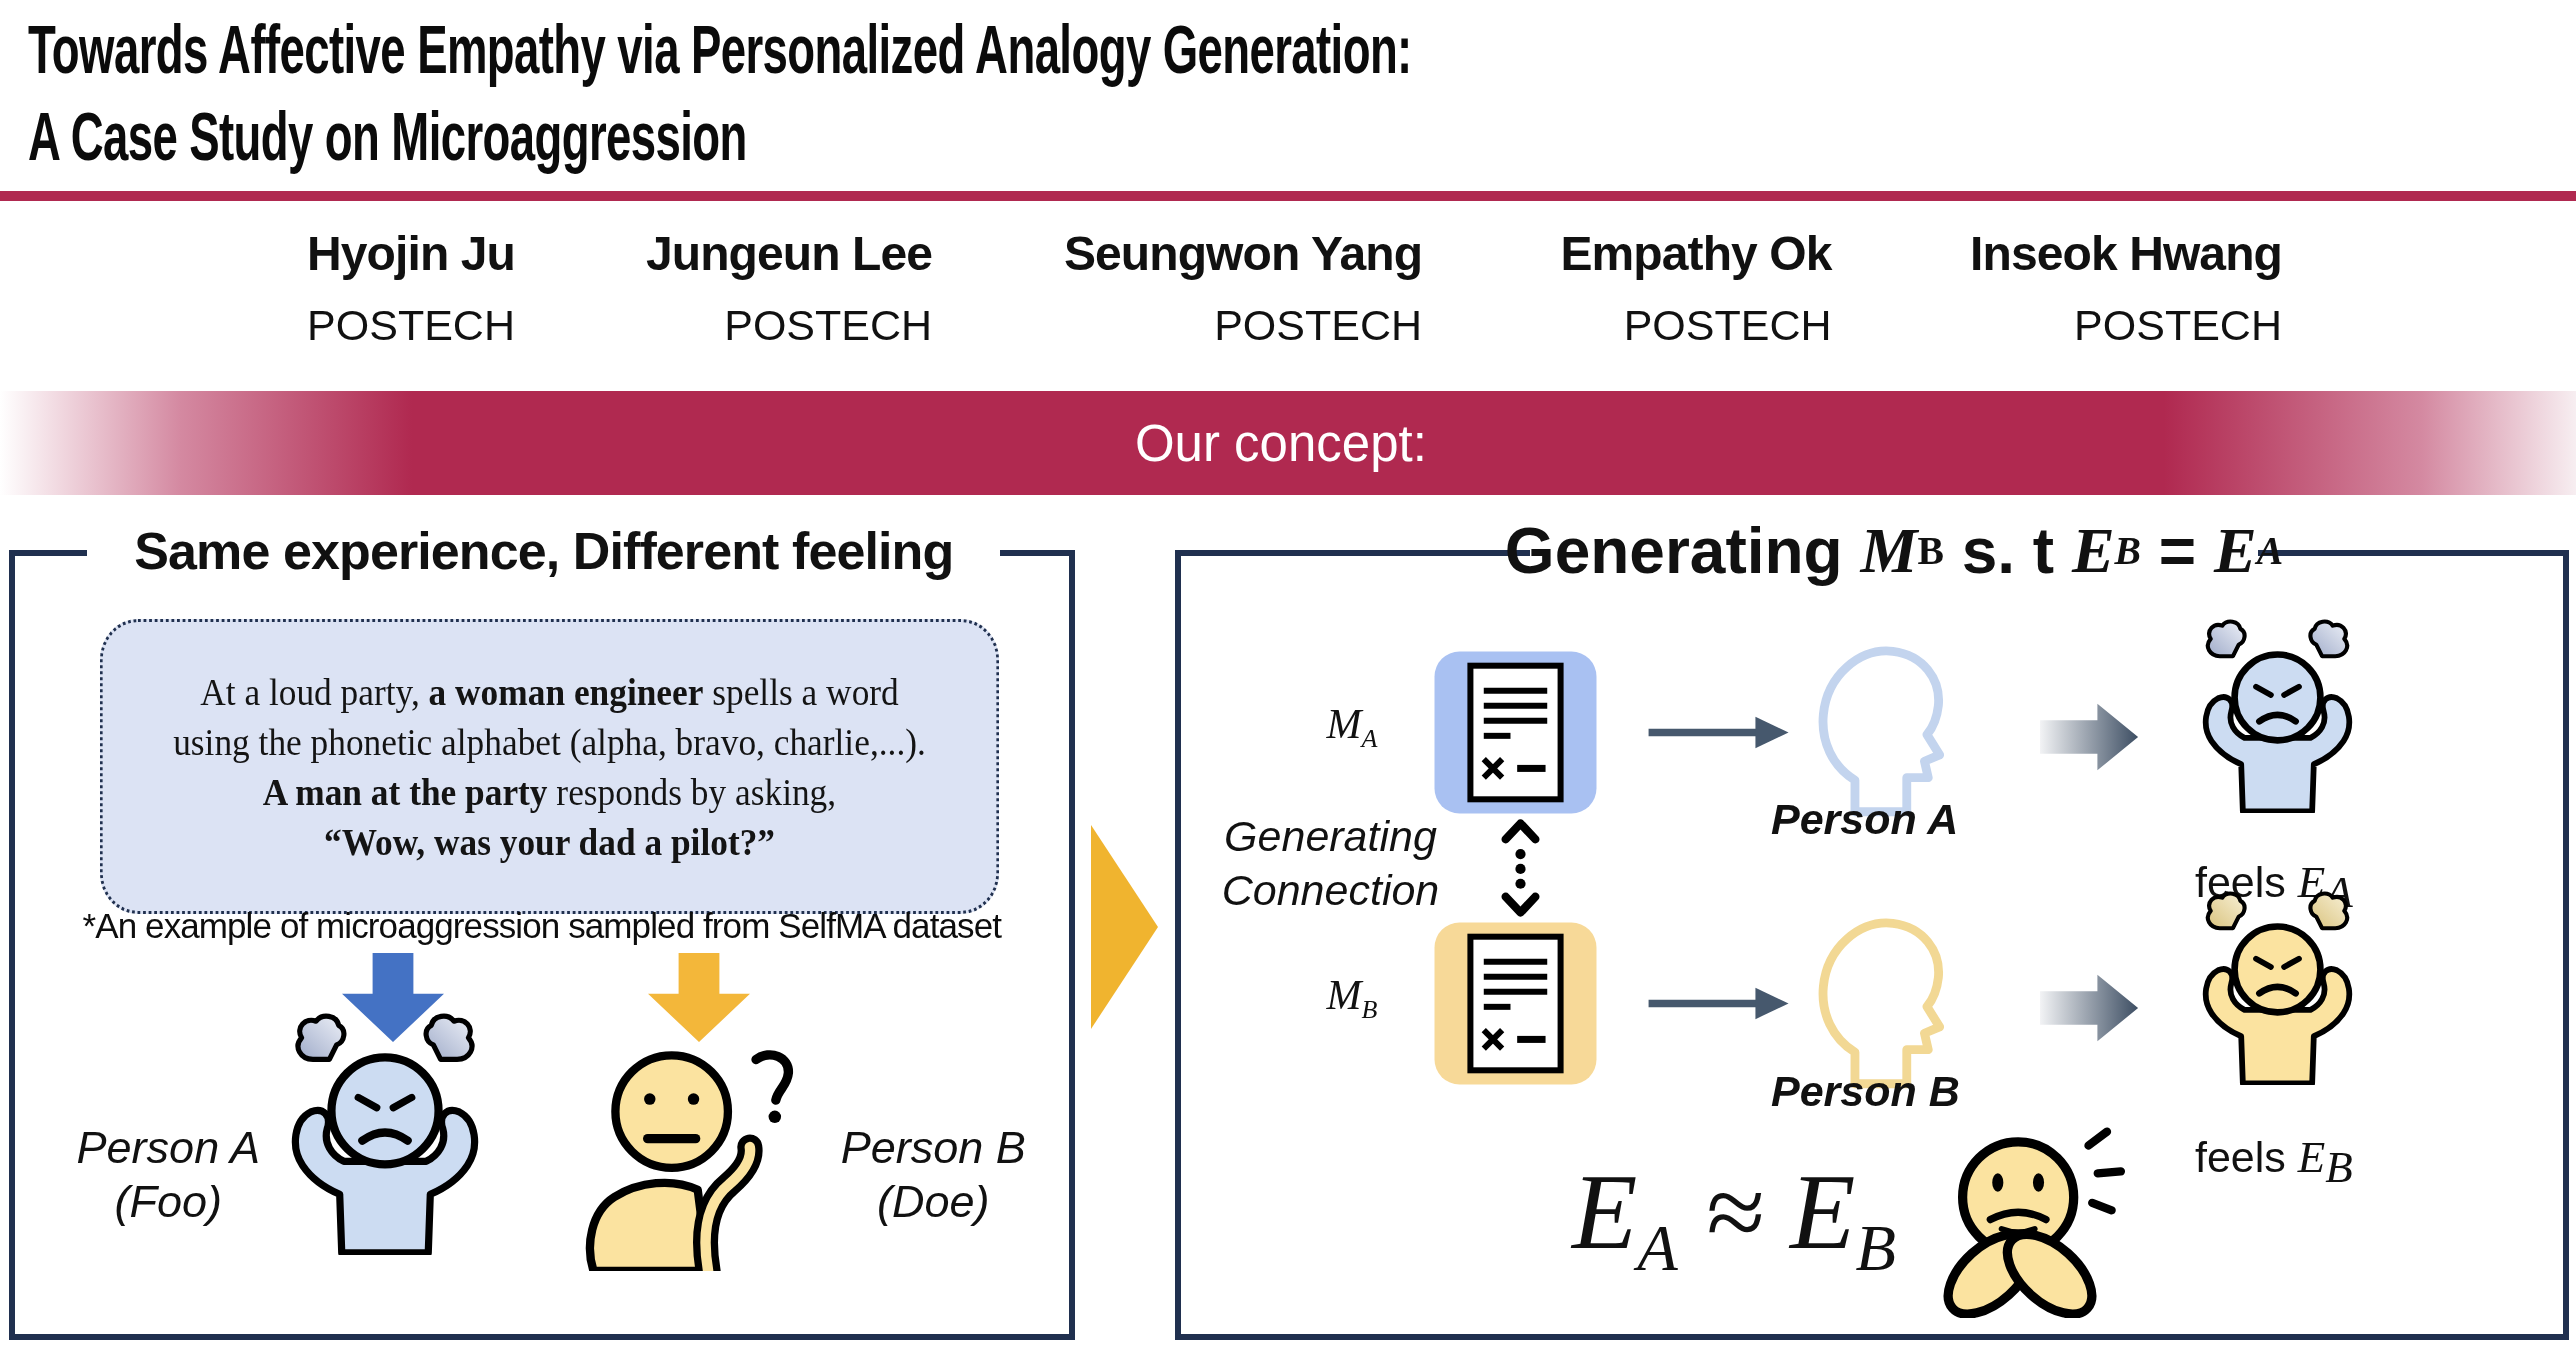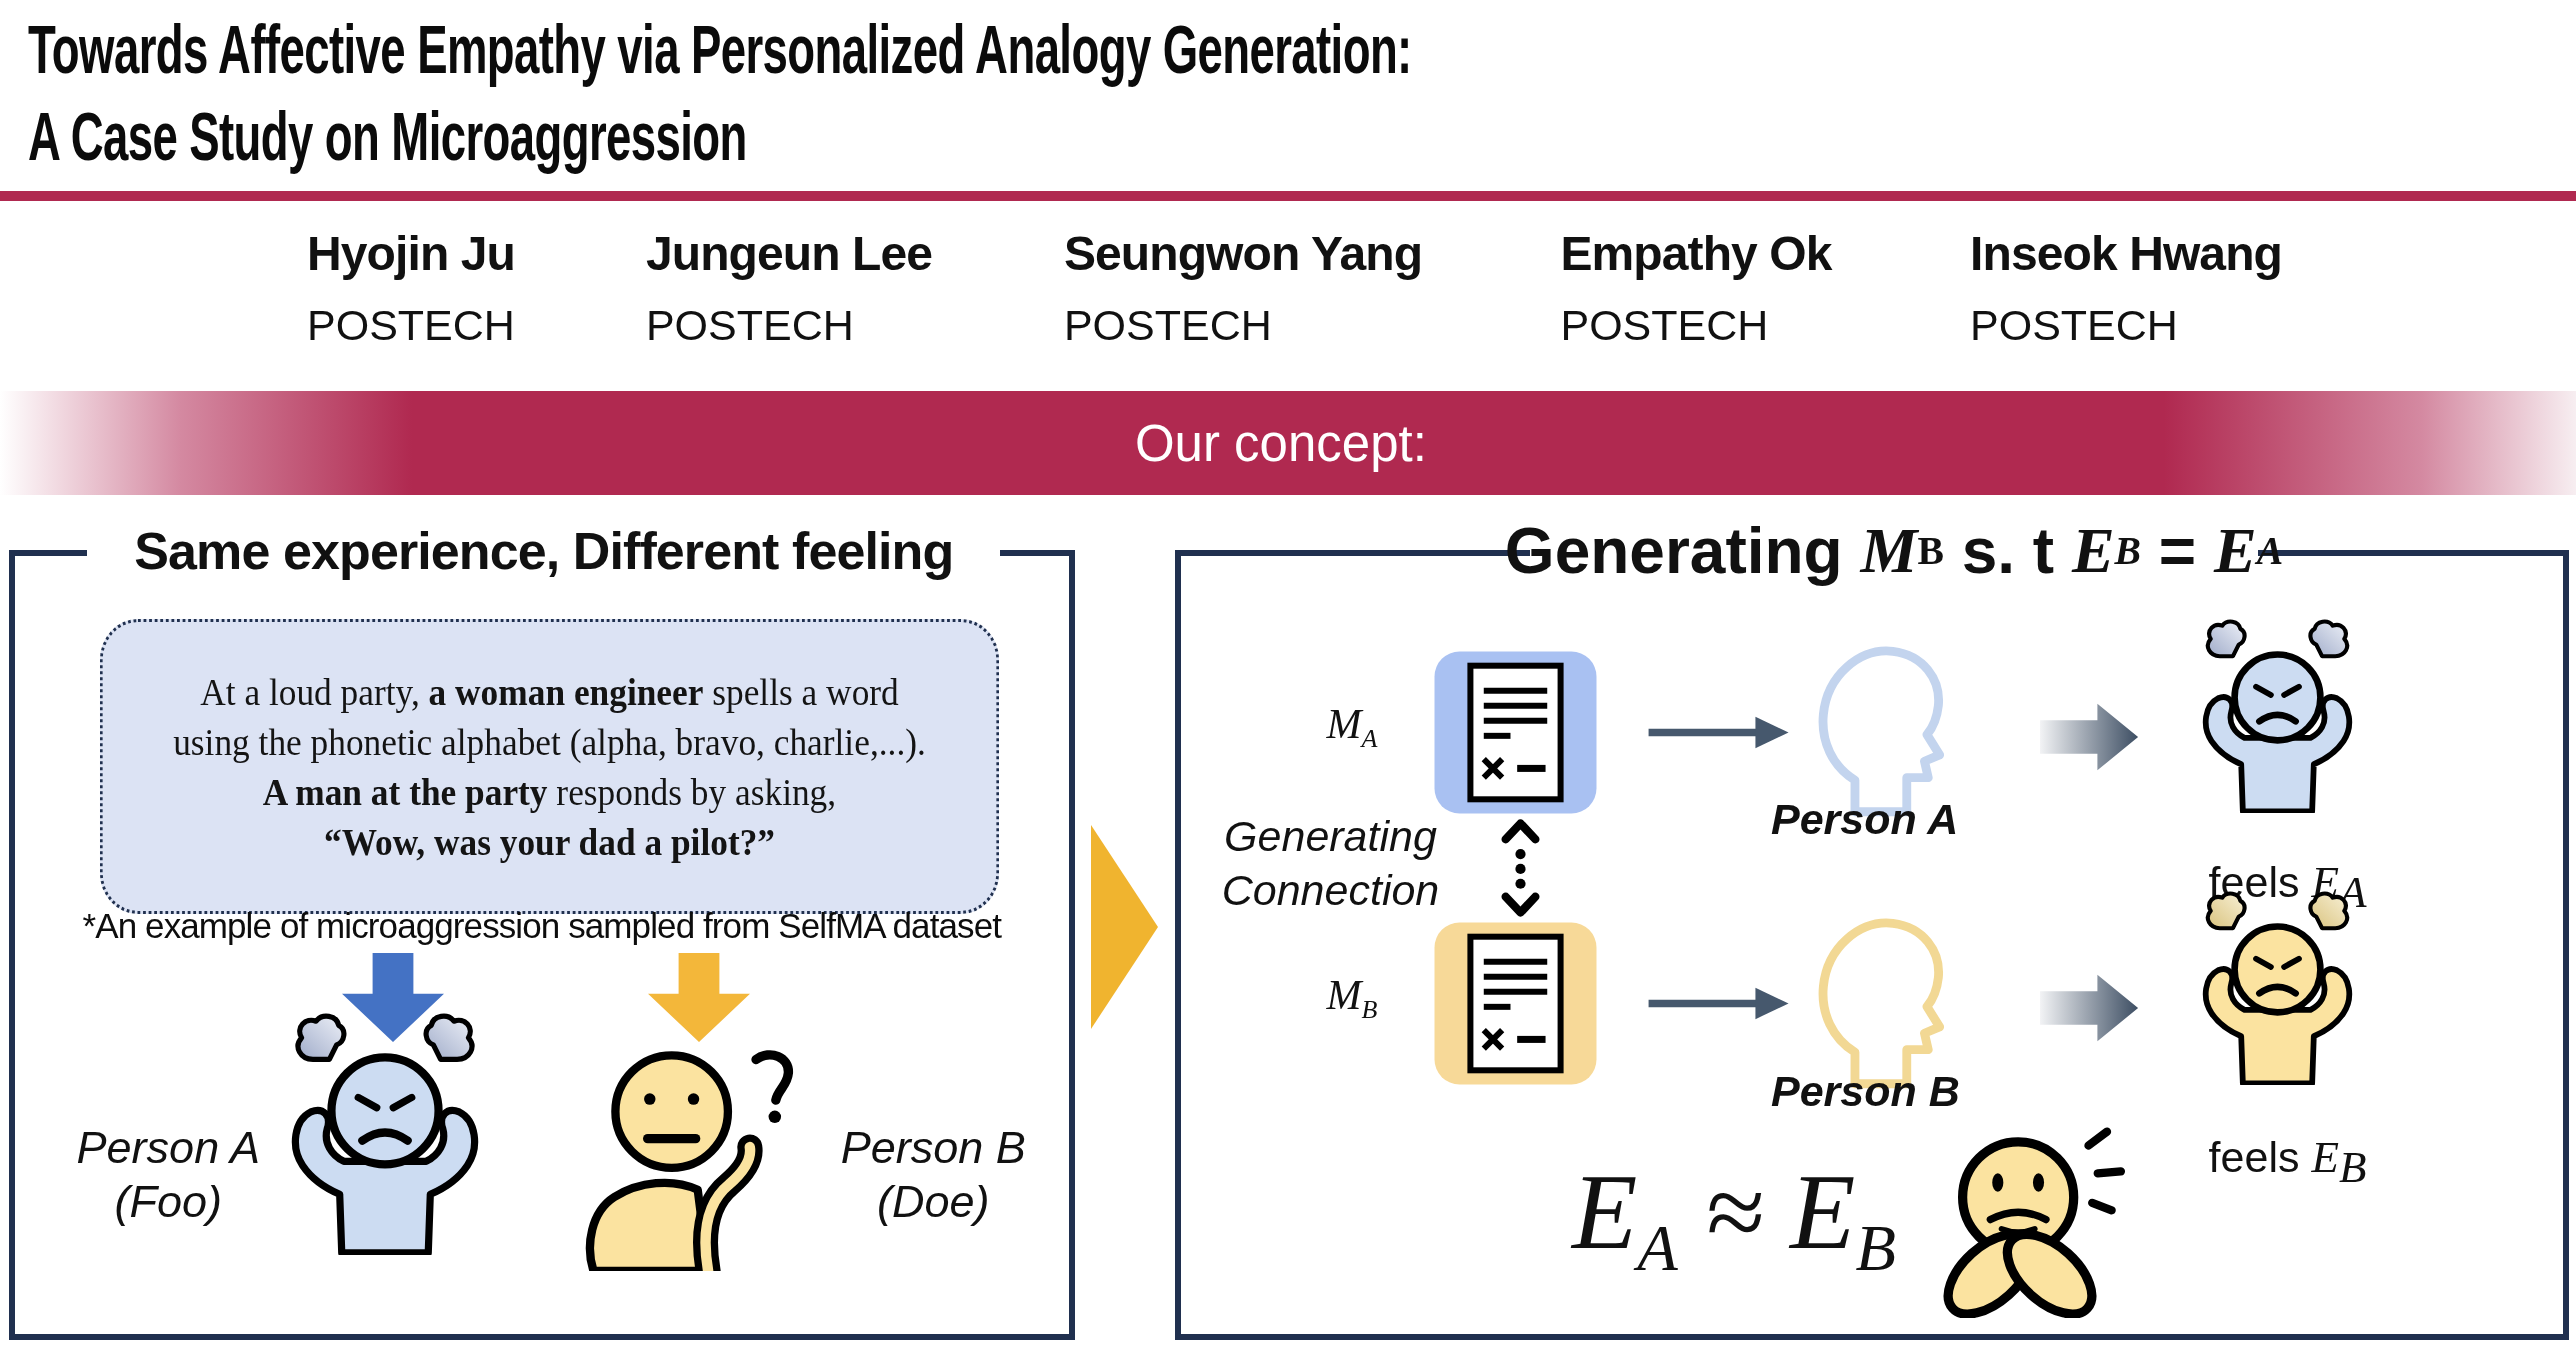--- a/index.html
+++ b/index.html
@@ -4,21 +4,21 @@
 <style>
   html,body{margin:0;padding:0;background:#ffffff;}
   body{font-family:"Liberation Sans",sans-serif;}
   #stage{position:relative;width:2576px;height:1346px;overflow:hidden;background:#fff;color:#111;border-radius:10px;}
   .abs{position:absolute;}
 
   
   #page-title{left:28px;top:5.6px;font-weight:700;font-size:69px;line-height:87px;color:#0b0b0b;
     transform:scaleX(0.66);transform-origin:left top;white-space:nowrap;letter-spacing:-0.9px;}
   #title-divider{left:0;top:191px;width:2576px;height:10.2px;background:var(--crimson);}
-  .author{top:226px;transform:translateX(-50%);text-align:left;white-space:nowrap;}
+  .author{top:226px;transform:translateX(-50%);text-align:right;white-space:nowrap;}
   .author-name{font-size:48px;font-weight:700;letter-spacing:-0.9px;}
   .author-affil{font-size:43px;font-weight:400;margin-top:20.4px;letter-spacing:0;}
 
   
   #concept-banner{left:0;top:391px;width:2576px;height:104px;
     background:linear-gradient(90deg,#ffffff 0%,#d489a1 7%,var(--crimson) 16%,var(--crimson) 84%,#d489a1 94%,#f7eef1 100%);
     display:flex;align-items:center;justify-content:center;color:#fff;font-size:51px;white-space:pre;}
   #concept-banner .hl{font-weight:700;}
 
   
@@ -38,21 +38,21 @@
     display:flex;flex-direction:column;justify-content:center;align-items:center;
     font-family:"Liberation Serif",serif;font-size:38px;line-height:50px;color:#141414;
     transform:scaleX(0.93);transform-origin:center;white-space:pre;}
   #quote-caption{left:0;width:1053px;top:350px;text-align:center;font-size:35px;letter-spacing:-0.9px;color:#0d0d0d;}
   .down-arrow{width:102px;height:89px;}
   .plabel{font-style:italic;font-size:45px;line-height:54px;text-align:center;font-weight:500;}
 
   
   .mathlab{font-family:"Liberation Serif",serif;font-style:italic;font-size:42px;text-align:center;}
   .caption-i{font-style:italic;font-weight:600;font-size:43px;text-align:center;white-space:nowrap;}
-  .feels{font-size:43px;text-align:center;white-space:nowrap;}
+  .feels{font-size:43px;text-align:left;white-space:nowrap;}
   .feels .ser{font-size:45px;}
   #analogical{font-style:italic;font-size:43px;line-height:54px;text-align:center;font-weight:500;}
   #formula{font-family:"Liberation Serif",serif;font-style:italic;font-size:107px;text-align:center;white-space:pre;}
 
   #flow-triangle{left:1091px;top:825px;width:0;height:0;
     border-top:102px solid transparent;border-bottom:102px solid transparent;
     border-left:67px solid var(--triangle_yellow);}
   svg{display:block;}
 </style>
 </head>

